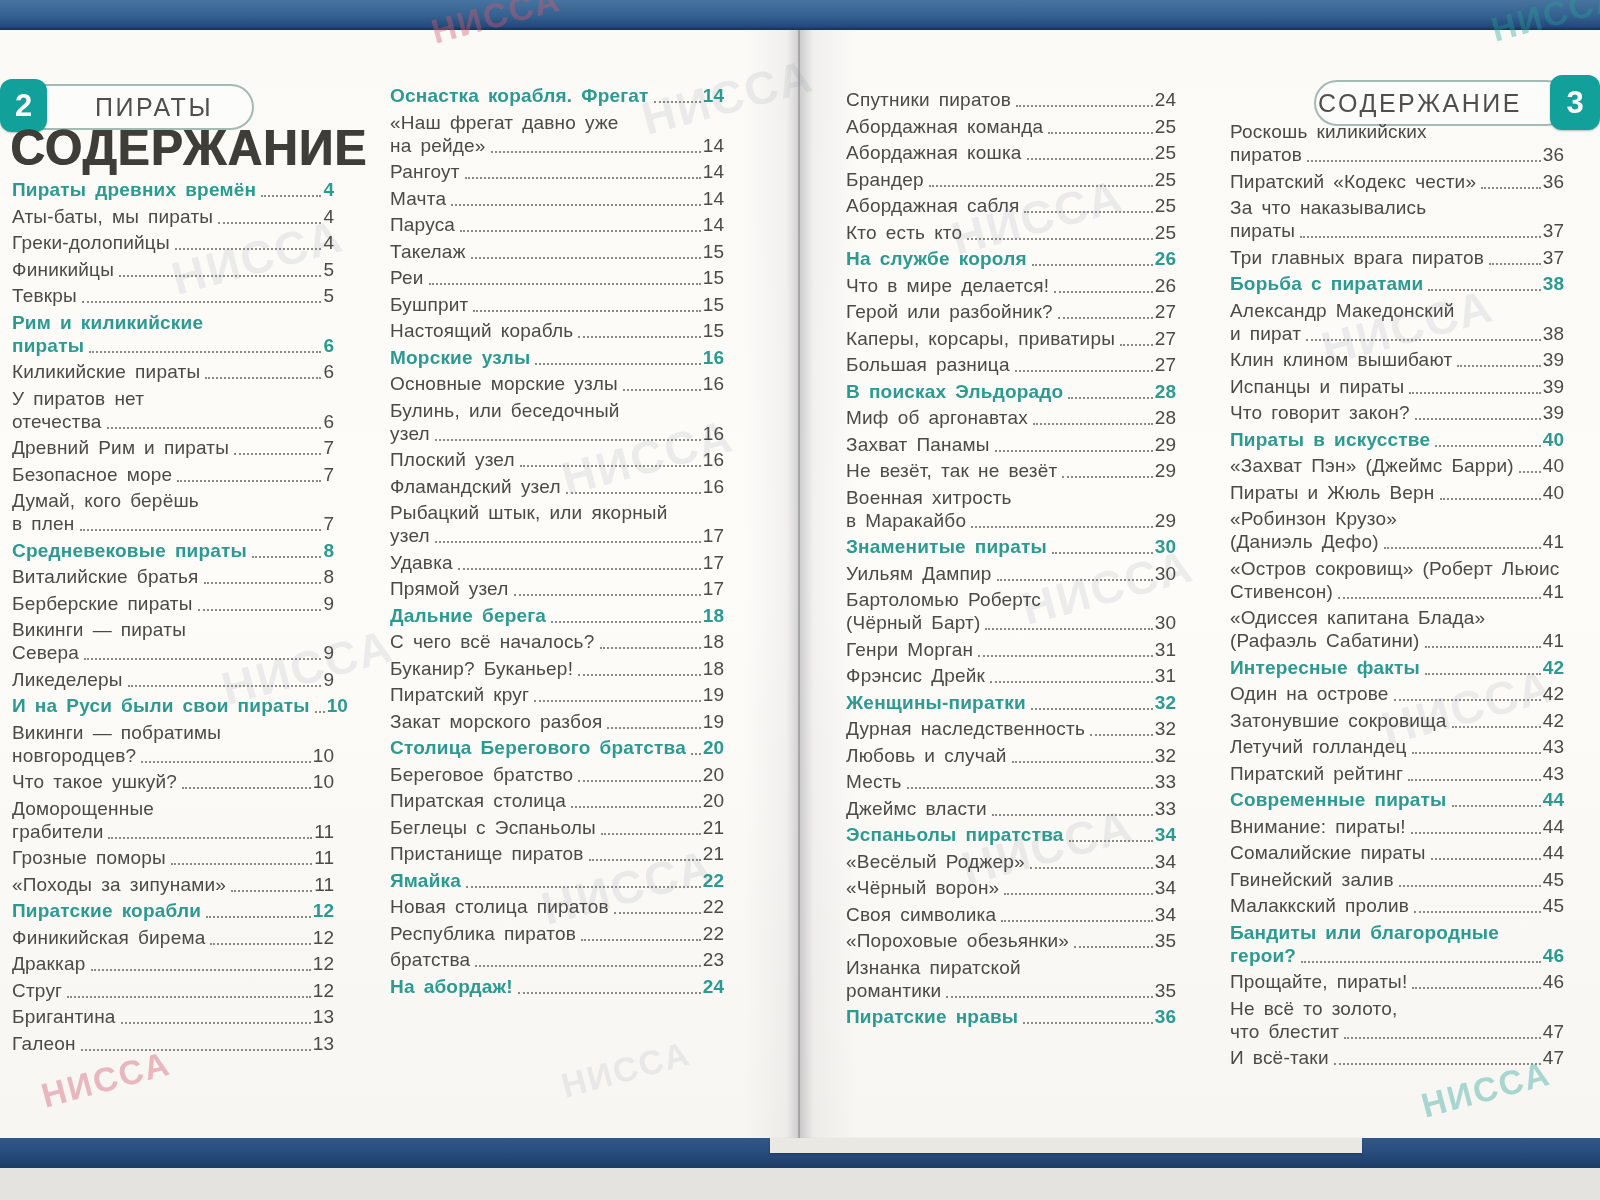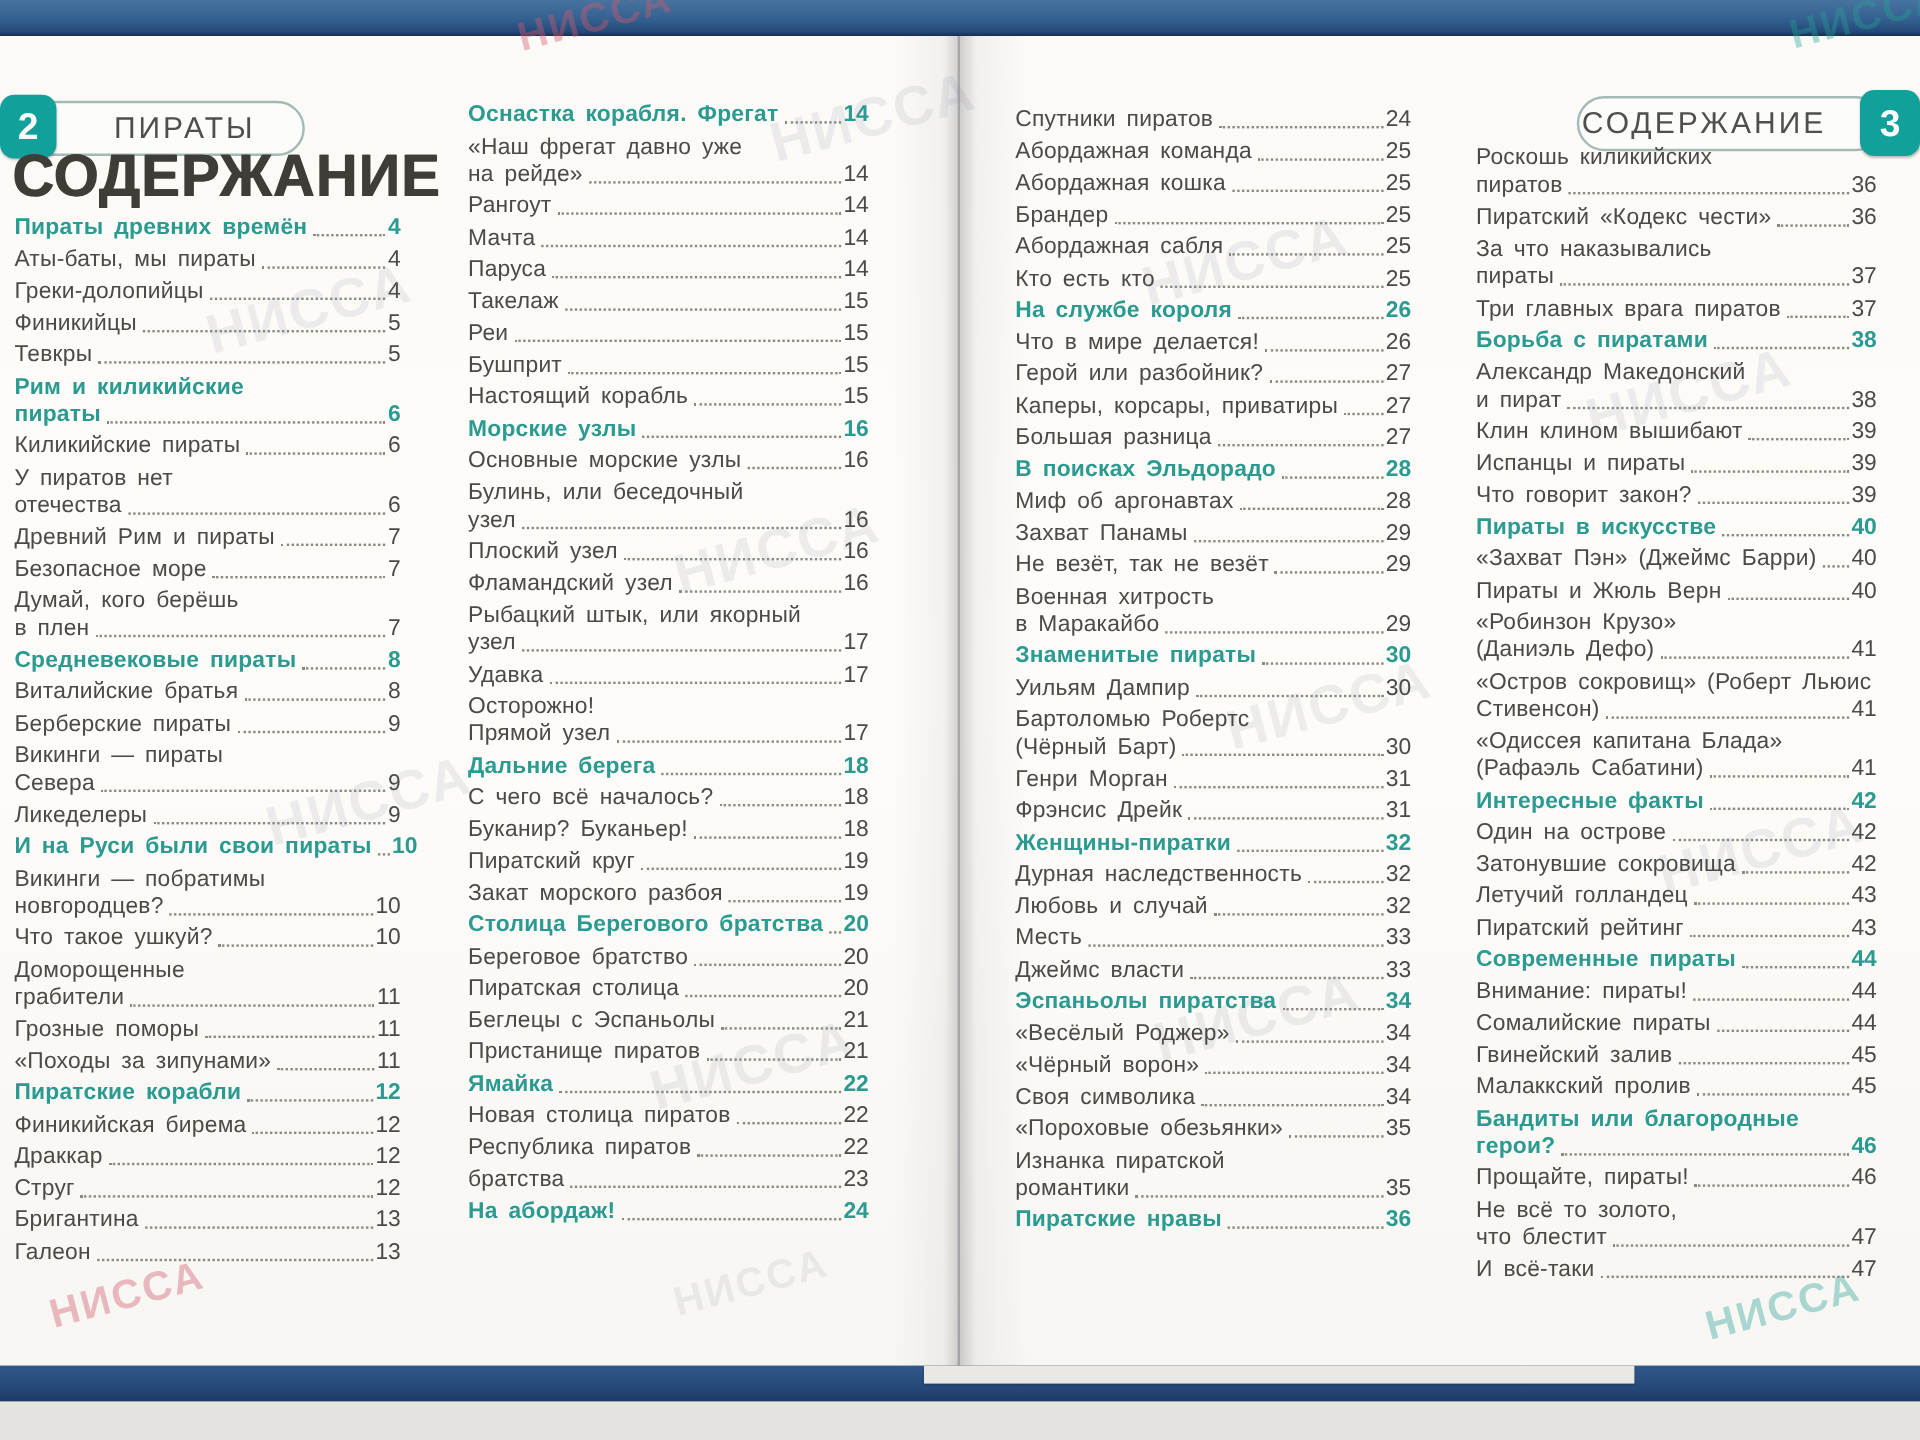--- a/index.html
+++ b/index.html
@@ -434,23 +434,20 @@
     </div>
     <div class="entry">
       <div class="line">
         <span class="txt">Удавка</span>
         <span class="dots"></span>
         <span class="num">17</span>
       </div>
     </div>
     <div class="entry">
       <div class="line">
-        <span class="txt">Осторожно!</span>
-      </div>
-      <div class="line">
         <span class="txt">Прямой узел</span>
         <span class="dots"></span>
         <span class="num">17</span>
       </div>
     </div>
     <div class="entry heading">
       <div class="line">
         <span class="txt">Дальние берега</span>
         <span class="dots"></span>
         <span class="num">18</span>

